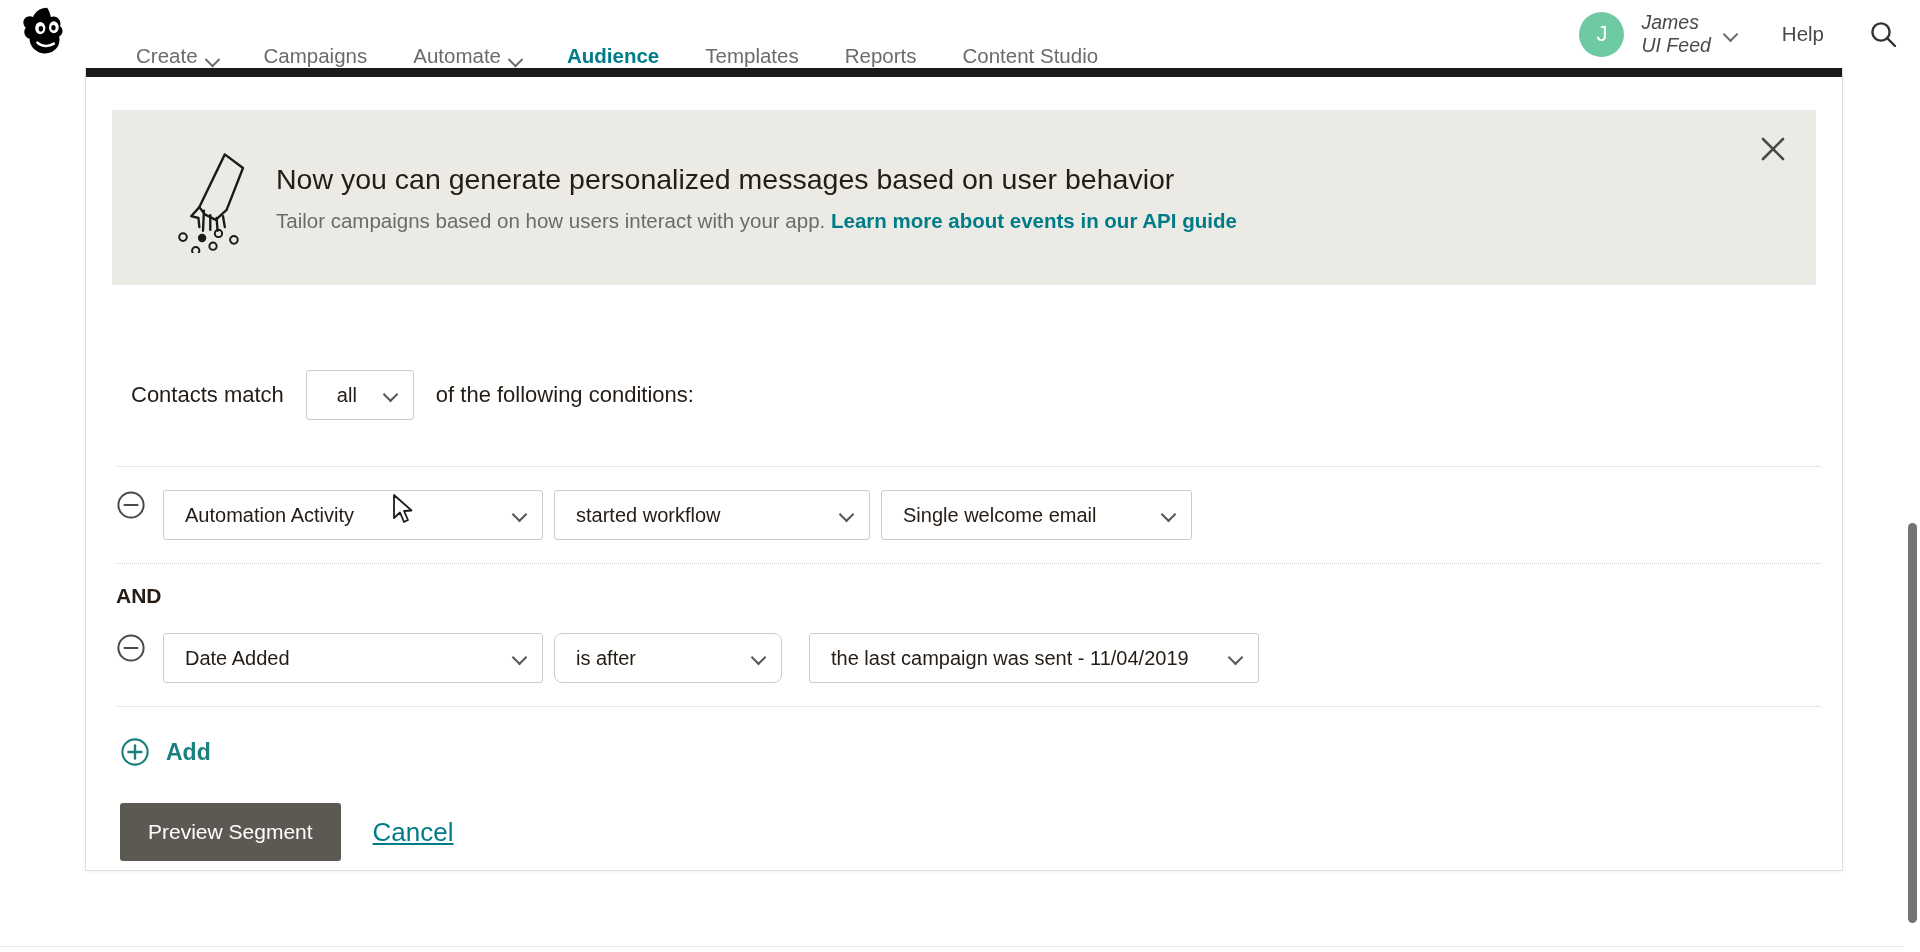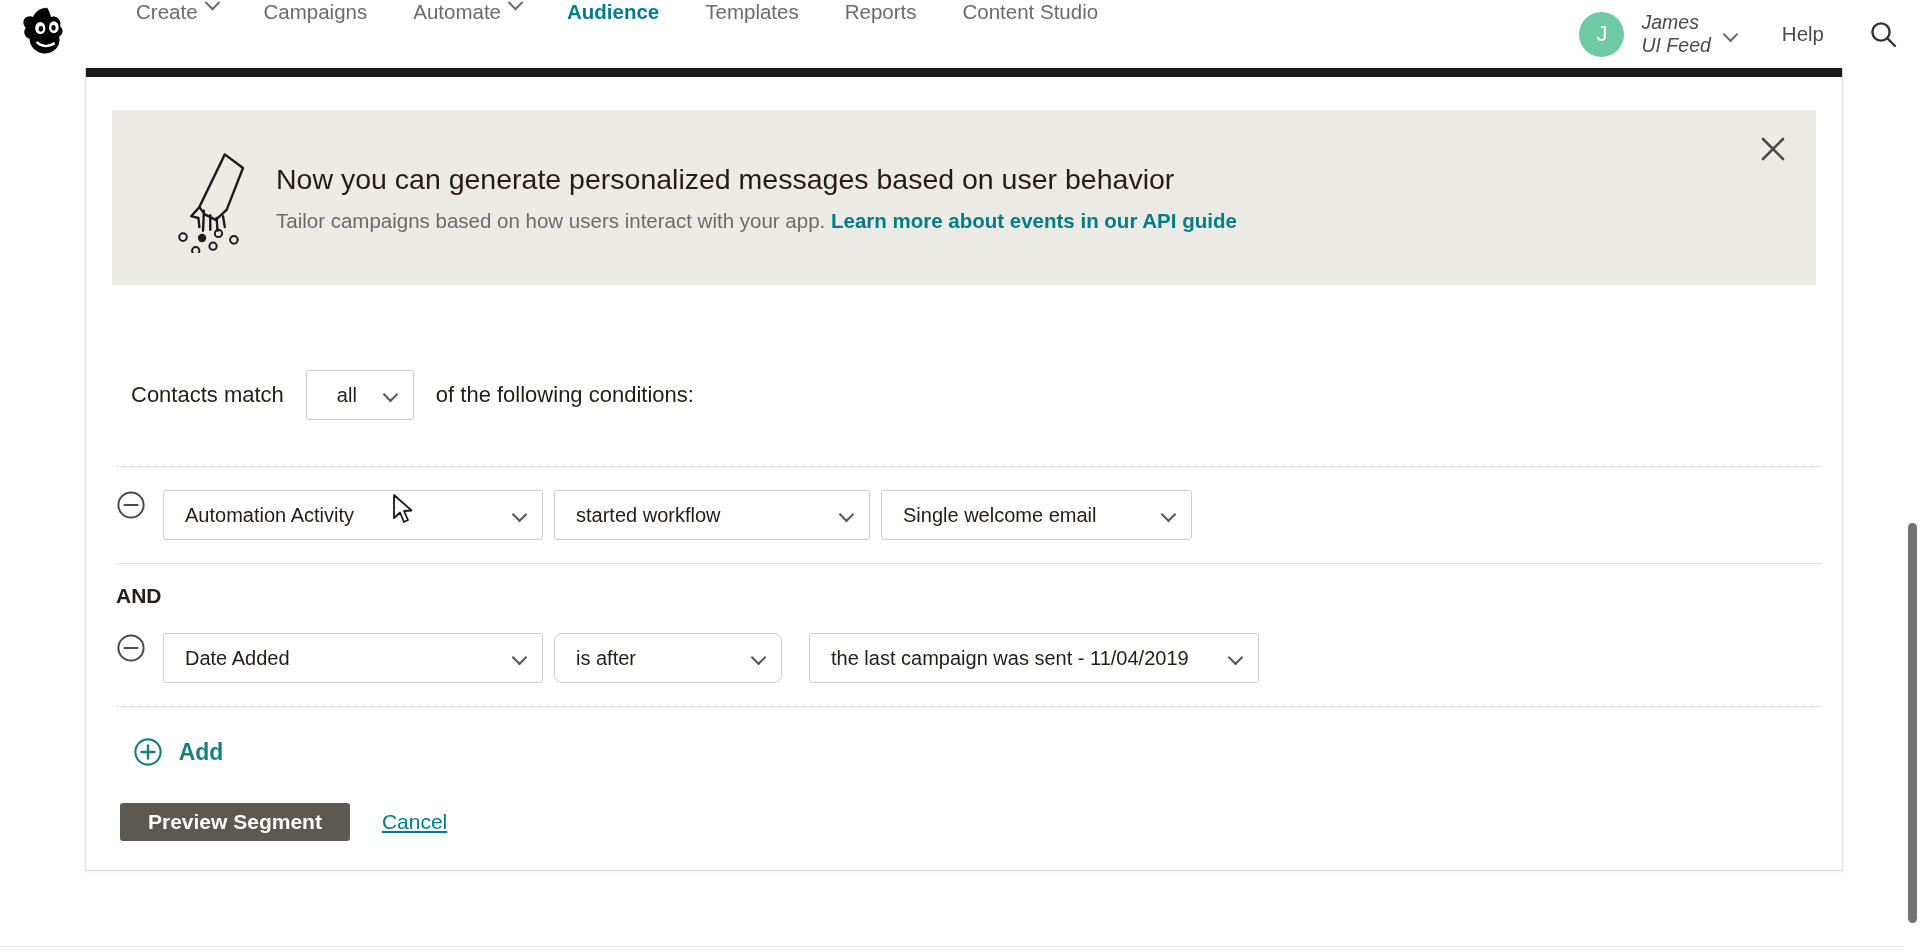--- a/index.html
+++ b/index.html
@@ -39,21 +39,21 @@
     left: 113px;
     top: 0;
     height: 68px;
     display: flex;
     align-items: center;
     gap: 0;
   }
 
   .nav-item {
     display: flex;
-    align-items: flex-start;
+    align-items: flex-end;
     gap: 9px;
     padding: 0 23px;
     height: 68px;
     font-size: 20.5px;
     color: #6b6b6b;
     cursor: pointer;
     white-space: nowrap;
   }
   .nav-item.active { color: #007c89; font-weight: bold; }
 
@@ -275,21 +275,20 @@
 
   
   .add-row {
     display: flex;
     align-items: center;
     gap: 16px;
     margin-top: 30px;
     padding-left: 4px;
     cursor: pointer;
     width: 120px;
-    justify-content: center;
   }
 
   .add-label {
     font-size: 23px;
     font-weight: bold;
     color: #1a7f7f;
   }
 
   
   .footer {
@@ -297,30 +296,30 @@
     align-items: center;
     margin-top: 36px;
     padding-left: 4px;
     gap: 32px;
   }
 
   .btn-primary {
     background: #5c5852;
     color: #ffffff;
     font-size: 21px;
-    font-weight: bold;
+    font-weight: normal;
     border: none;
     border-radius: 3px;
-    padding: 7px 28px;
+    padding: 17px 28px;
     cursor: pointer;
     font-family: inherit;
   }
 
   .btn-cancel {
-    font-size: 21px;
+    font-size: 26px;
     color: #007c89;
     text-decoration: underline;
     cursor: pointer;
     font-weight: normal;
   }
 
   
   .scrollbar-track {
     position: absolute;
     right: 0; top: 0;

